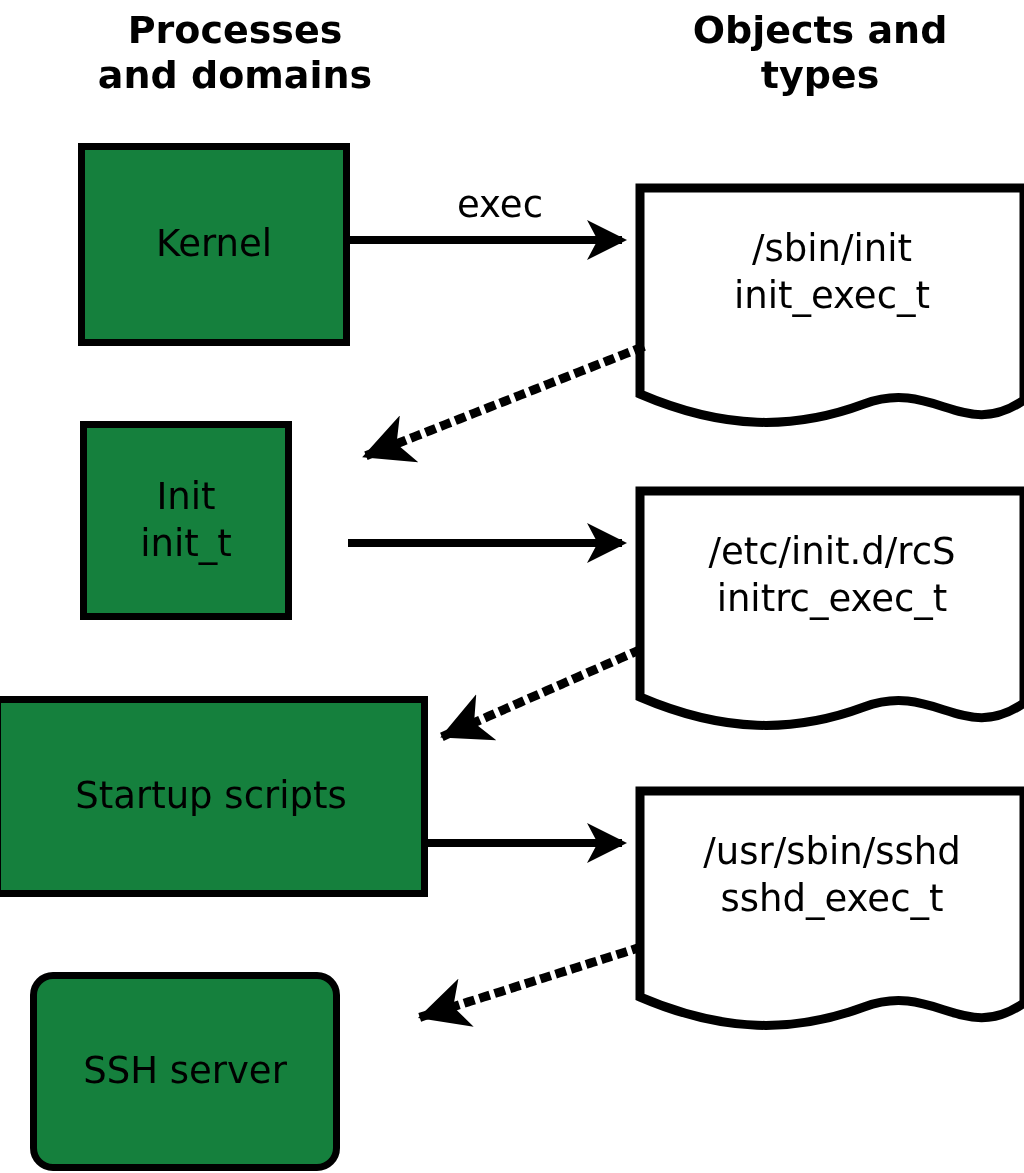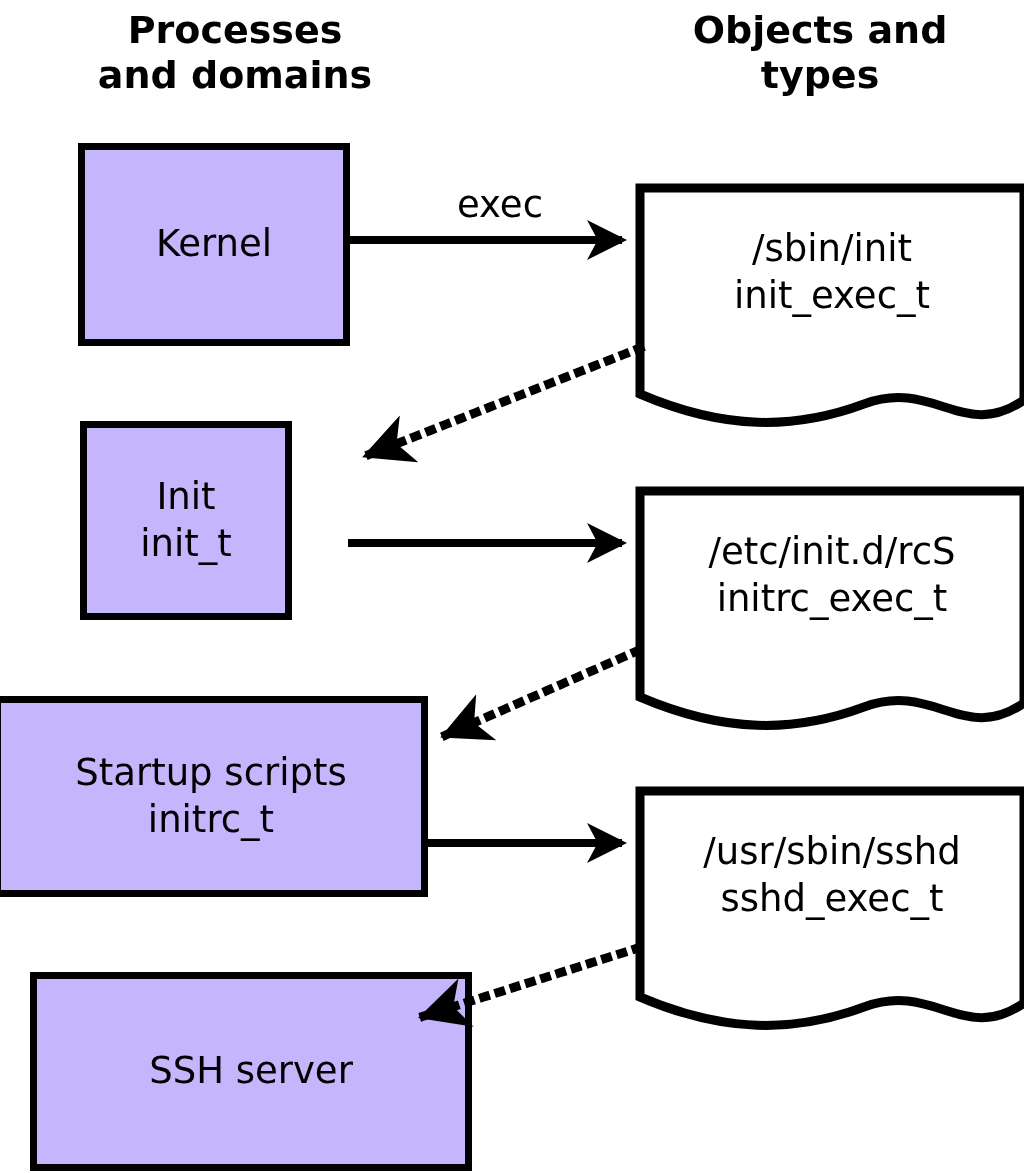--- a/index.html
+++ b/index.html
@@ -23,21 +23,21 @@
     color: #000000;
     text-align: center;
     white-space: pre-line;
   }
   #header-left  { left: 35px;  top: 8px;  width: 400px; }
   #header-right { left: 620px; top: 8px;  width: 400px; }
 
   .node-box {
     position: absolute;
     border: 7px solid #000000;
-    background: #c4b5fd;
+    background: #15803d;
     box-sizing: border-box;
     display: flex;
     flex-direction: column;
     align-items: center;
     justify-content: center;
     color: #000000;
   }
   .node-line {
     font-size: 37px;
     line-height: 1.26;
@@ -86,24 +86,23 @@
     <div class="node-line">Kernel</div>
   </div>
 
   <div class="node-box" style="left:80px; top:421px; width:212px; height:199px;">
     <div class="node-line">Init</div>
     <div class="node-line">init_t</div>
   </div>
 
   <div class="node-box" style="left:-6px; top:696px; width:434px; height:201px;">
     <div class="node-line">Startup scripts</div>
-    <div class="node-line">initrc_t</div>
   </div>
 
-  <div class="node-box" style="left:30px; top:972px; width:442px; height:199px;">
+  <div class="node-box" style="left:30px; top:972px; width:310px; height:199px;border-radius:23px;">
     <div class="node-line">SSH server</div>
   </div>
 
   <div class="doc-shape" style="left:634px; top:182px; width:396px; height:250px;">
     <svg width="396" height="250" viewBox="0 0 396 250">
       <path d="M 6 6 L 390 6 L 390 218 C 330 260 300 196 230 222 C 160 248 90 248 6 212 Z" fill="#ffffff" stroke="#000000" stroke-width="9" stroke-linejoin="miter" stroke-linecap="butt"></path>
     </svg>
     <div class="doc-label" style="left:0; top:44px; width:396px;">/sbin/init</div>
     <div class="doc-label" style="left:0; top:91px; width:396px;">init_exec_t</div>
   </div>

